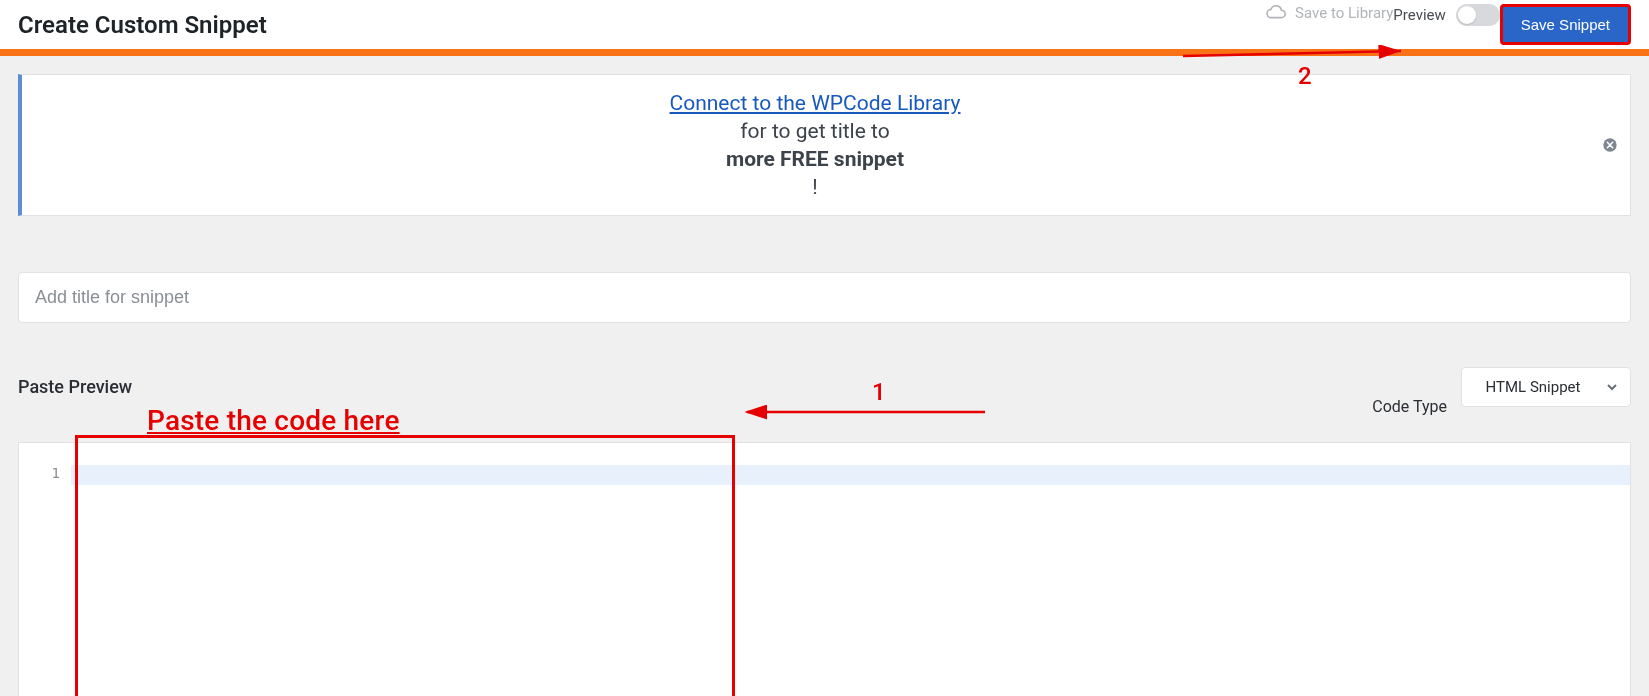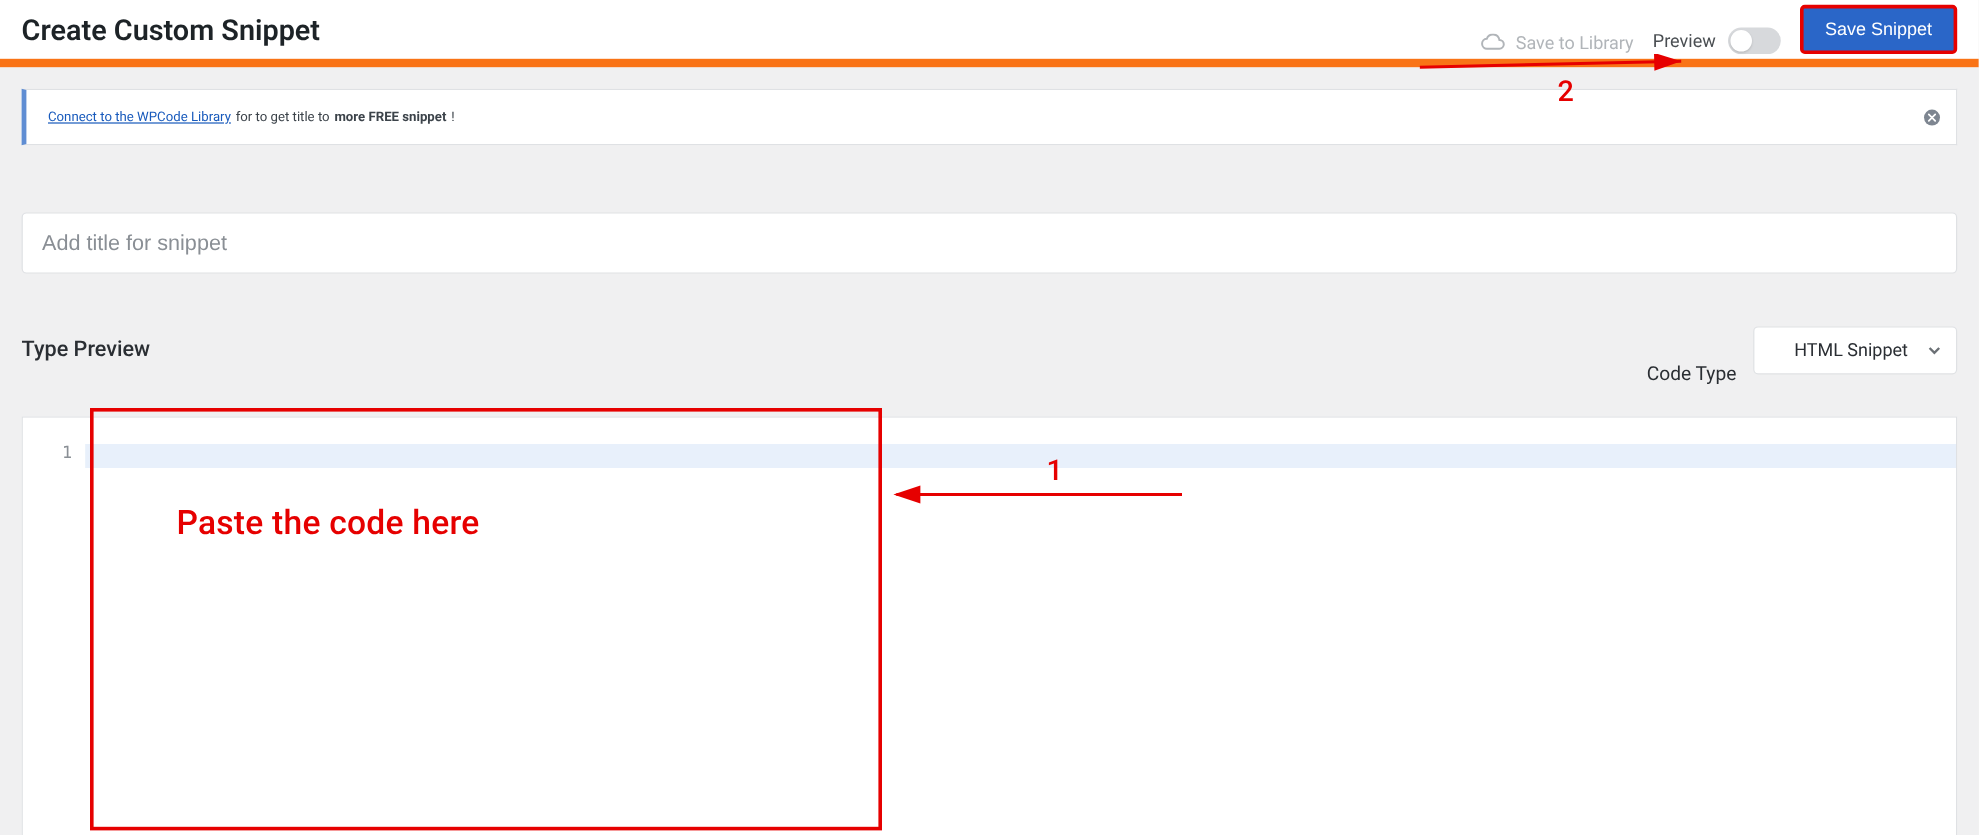--- a/index.html
+++ b/index.html
@@ -22,22 +22,21 @@
     padding: 0 18px;
   }
   .topbar h1 {
     font-size: 24px;
     font-weight: 600;
     flex: 0 0 auto;
   }
   .topbar-spacer { flex: 1 1 auto; }
   .topbar-actions {
     display: flex;
-    align-items: flex-end;
-    gap: 16px;
+    align-items: flex-start;
   }
   .save-library {
     display: flex;
     align-items: center;
     gap: 8px;
     color: #b1b5b9;
     font-size: 15px;
     cursor: default;
   }
   .cloud-icon {
@@ -82,26 +81,27 @@
     padding: 18px 18px 0 18px;
   }
 
   
   .notice {
     position: relative;
     background: #fff;
     border: 1px solid #dfe1e4;
     border-left: 4px solid #5f8dd3;
     padding: 16px 40px 16px 18px;
-    font-size: 11px;
+    font-size: 21px;
     color: #3c434a;
     display: flex;
     align-items: center;
     gap: 4px;
     flex-wrap: wrap;
+    flex-direction: column;
   }
   .notice a {
     color: #185abc;
     text-decoration: underline;
   }
   .notice .close {
     position: absolute;
     right: 10px; top: 50%;
     transform: translateY(-50%);
     width: 20px; height: 20px;
@@ -142,21 +142,21 @@
   .code-type-select {
     background: #fff;
     border: 1px solid #dfe1e4;
     border-radius: 4px;
     padding: 10px 40px 10px 14px;
     font-size: 15px;
     color: #2a2e33;
     min-width: 170px;
     position: relative;
     cursor: pointer;
-    display: flex; align-items: center; justify-content: flex-end;
+    display: flex; align-items: center; justify-content: center;
   }
   .chevron {
     position: absolute; right: 12px; top: 50%; transform: translateY(-50%);
     width: 12px; height: 12px;
     display: inline-flex; align-items: center; justify-content: center;
     color: #6b7075;
   }
 
   
   .editor {
@@ -260,21 +260,21 @@
           <path d="M8 8l8 8M16 8l-8 8" stroke="#fff" stroke-width="2.2" stroke-linecap="round"></path>
         </svg>
     </span>
   </div>
 
   <div class="title-area">
     <input class="title-input" type="text" placeholder="Add title for snippet" value="" style="">
   </div>
 
   <div class="preview-header">
-    <div class="label">Type Preview</div>
+    <div class="label">Paste Preview</div>
     <div class="code-type-wrap">
       <span class="code-type-label">Code Type</span>
       <div class="code-type-select">
         <span>HTML Snippet</span>
         <span class="chevron">
           <svg viewBox="0 0 12 12" width="12" height="12" fill="none" stroke="#6b7075" stroke-width="2">
               <path d="M2 4l4 4 4-4"></path>
             </svg>
         </span>
       </div>
@@ -308,14 +308,14 @@
   <svg style="left:735px; top:400px;" width="260" height="30">
     <defs>
         <marker id="ah1" markerWidth="10" markerHeight="10" refX="1" refY="3" orient="auto">
           <path d="M9,0 L0,3 L9,6 z" fill="#e60000"></path>
         </marker>
       </defs>
     <line x1="12" y1="12" x2="250" y2="12" stroke="#e60000" stroke-width="2.5" marker-start="url(#ah1)"></line>
   </svg>
   <span class="num-label" style="left:872px; top:378px;">1</span>
 
-  <span class="paste-label" style="left:147px; top:419px;">Paste the code here</span>
+  <span class="paste-label" style="left:147px; top:404px;text-decoration:underline;">Paste the code here</span>
 </div>
 
 </body></html>

